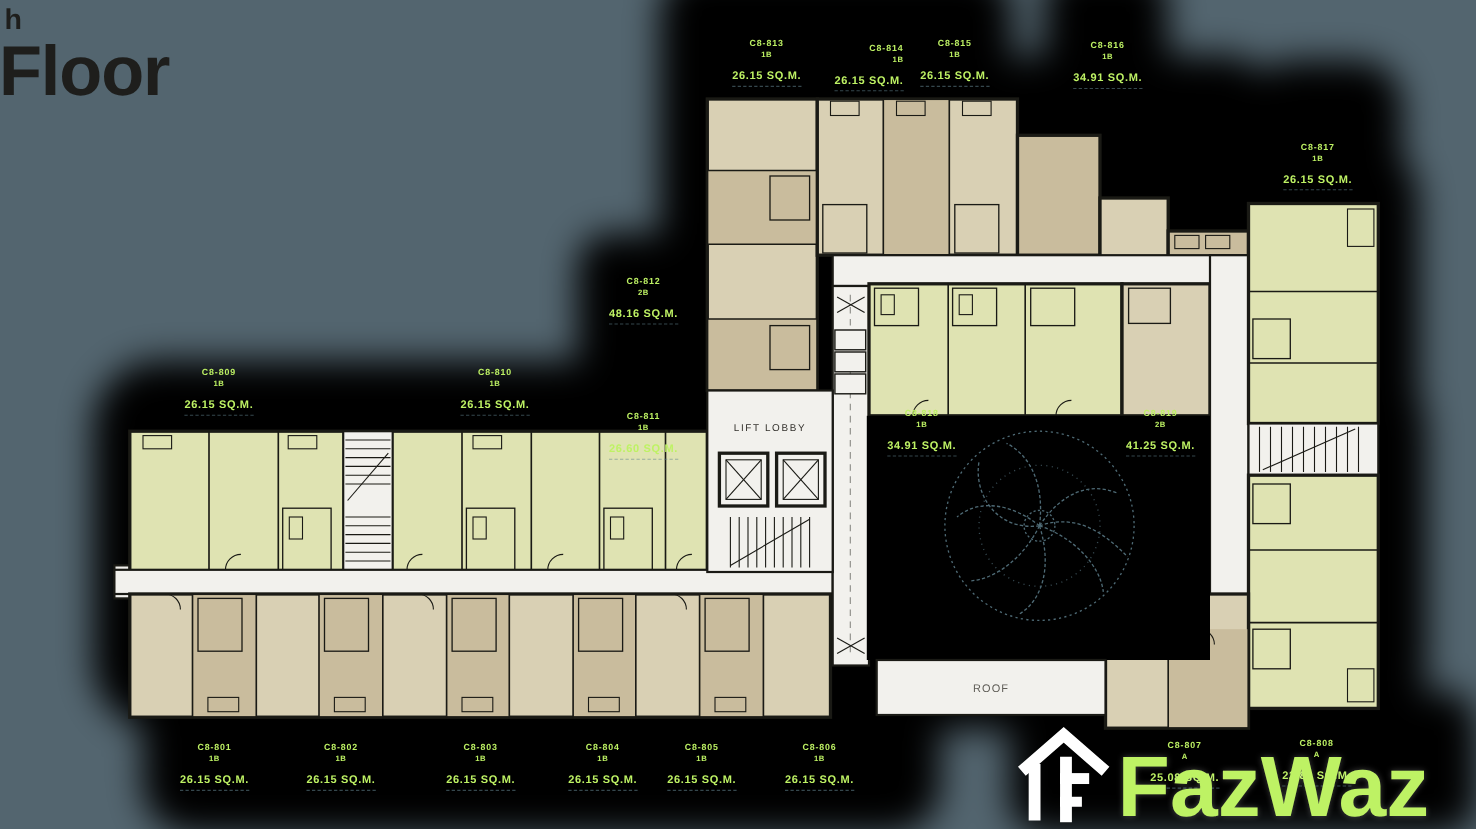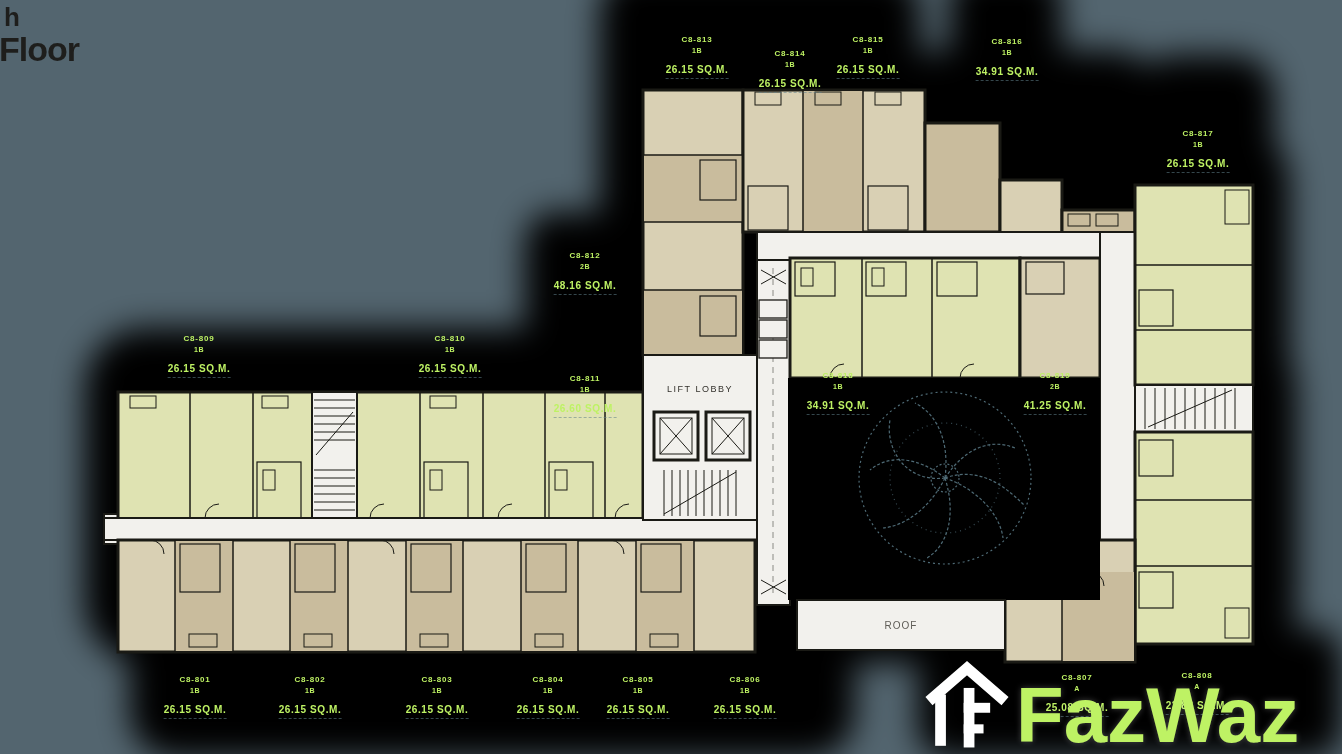--- a/index.html
+++ b/index.html
@@ -1,21 +1,21 @@
 <!DOCTYPE html>
 <html><head>
 <meta charset="utf-8">
 <style>
   html,body{margin:0;padding:0;background:#53656f;}
   #stage{position:relative;width:1342px;height:754px;overflow:hidden;
          background:#53656f;font-family:"Liberation Sans",sans-serif;}
   #plan-svg{position:absolute;left:0;top:0;}
   .floor-title{position:absolute;left:2px;top:4px;color:#1e1e1c;z-index:5;line-height:1;}
   .floor-title .frag{font-size:26px;font-weight:bold;display:block;margin-left:2px;}
-  .floor-title .main{font-size:34px;font-weight:600;letter-spacing:-1px;display:block;margin-top:2px;margin-left:-3px;}
+  .floor-title .main{font-size:64px;font-weight:600;letter-spacing:-1px;display:block;margin-top:2px;margin-left:-3px;}
   #labels-layer{position:absolute;left:0;top:0;width:100%;height:100%;z-index:6;pointer-events:none;}
   .unit-label{position:absolute;transform:translateX(-50%);text-align:center;
               color:#bef264;font-weight:bold;line-height:1.45;white-space:nowrap;}
   .unit-label .u{font-size:8px;letter-spacing:.8px;display:block;}
   .unit-label .t{font-size:7px;letter-spacing:.5px;display:block;}
   .unit-label .a{font-size:10px;letter-spacing:.6px;display:inline-block;
                  border-bottom:1px dashed rgba(96,130,140,.55);padding-bottom:1px;}
   .watermark{position:absolute;left:924px;top:644px;width:418px;height:110px;z-index:9;
              display:flex;align-items:flex-end;color:#bef264;}
   .watermark .brand{font-size:78px;font-weight:bold;letter-spacing:0;
@@ -282,21 +282,21 @@
     <text x="901" y="629" font-size="10" letter-spacing="1" text-anchor="middle" fill="#5f5d57" font-family="Liberation Sans, sans-serif">ROOF</text>
   </svg>
 
   <div class="floor-title">
     <span class="frag">h</span>
     <span class="main">Floor</span>
   </div>
 
   <div id="labels-layer">
       <div class="unit-label" style="left: 697px; top: 34px;"><span class="u">C8-813</span><span class="t">1B</span><span class="a">26.15 SQ.M.</span></div>
-      <div class="unit-label" style="left: 790px; top: 48px;"><span class="u">C8-814</span><span class="t">1B</span><span class="a">26.15 SQ.M.</span></div>
+      <div class="unit-label" style="left: 790px; top: 38px; text-align: right;"><span class="u">C8-814</span><span class="t">1B</span><span class="a">26.15 SQ.M.</span></div>
       <div class="unit-label" style="left: 868px; top: 34px;"><span class="u">C8-815</span><span class="t">1B</span><span class="a">26.15 SQ.M.</span></div>
       <div class="unit-label" style="left: 1007px; top: 36px;"><span class="u">C8-816</span><span class="t">1B</span><span class="a">34.91 SQ.M.</span></div>
       <div class="unit-label" style="left: 1198px; top: 128px;"><span class="u">C8-817</span><span class="t">1B</span><span class="a">26.15 SQ.M.</span></div>
       <div class="unit-label" style="left: 585px; top: 250px;"><span class="u">C8-812</span><span class="t">2B</span><span class="a">48.16 SQ.M.</span></div>
       <div class="unit-label" style="left: 199px; top: 333px;"><span class="u">C8-809</span><span class="t">1B</span><span class="a">26.15 SQ.M.</span></div>
       <div class="unit-label" style="left: 450px; top: 333px;"><span class="u">C8-810</span><span class="t">1B</span><span class="a">26.15 SQ.M.</span></div>
       <div class="unit-label" style="left: 585px; top: 333px; margin-top: 40px;"><span class="u">C8-811</span><span class="t">1B</span><span class="a">26.60 SQ.M.</span></div>
       <div class="unit-label" style="left: 838px; top: 370px;"><span class="u">C8-818</span><span class="t">1B</span><span class="a">34.91 SQ.M.</span></div>
       <div class="unit-label" style="left: 1055px; top: 370px;"><span class="u">C8-819</span><span class="t">2B</span><span class="a">41.25 SQ.M.</span></div>
       <div class="unit-label" style="left: 195px; top: 674px;"><span class="u">C8-801</span><span class="t">1B</span><span class="a">26.15 SQ.M.</span></div>

